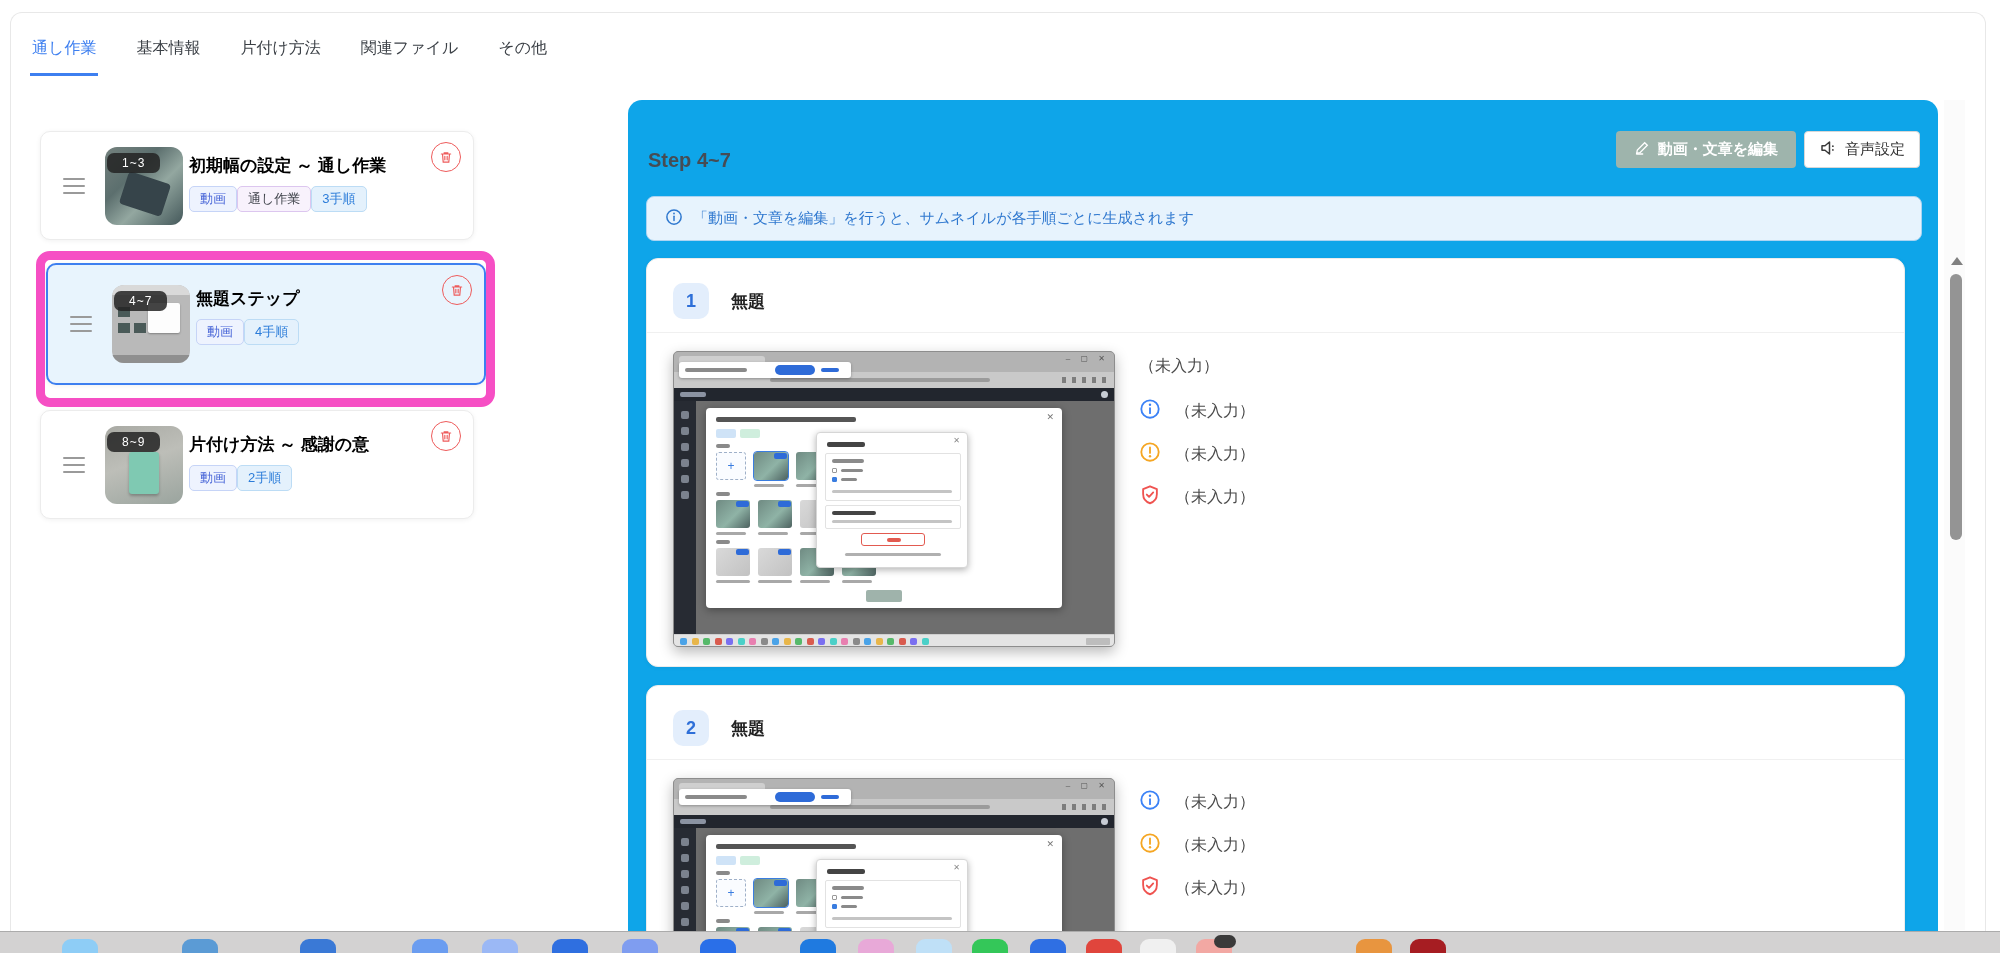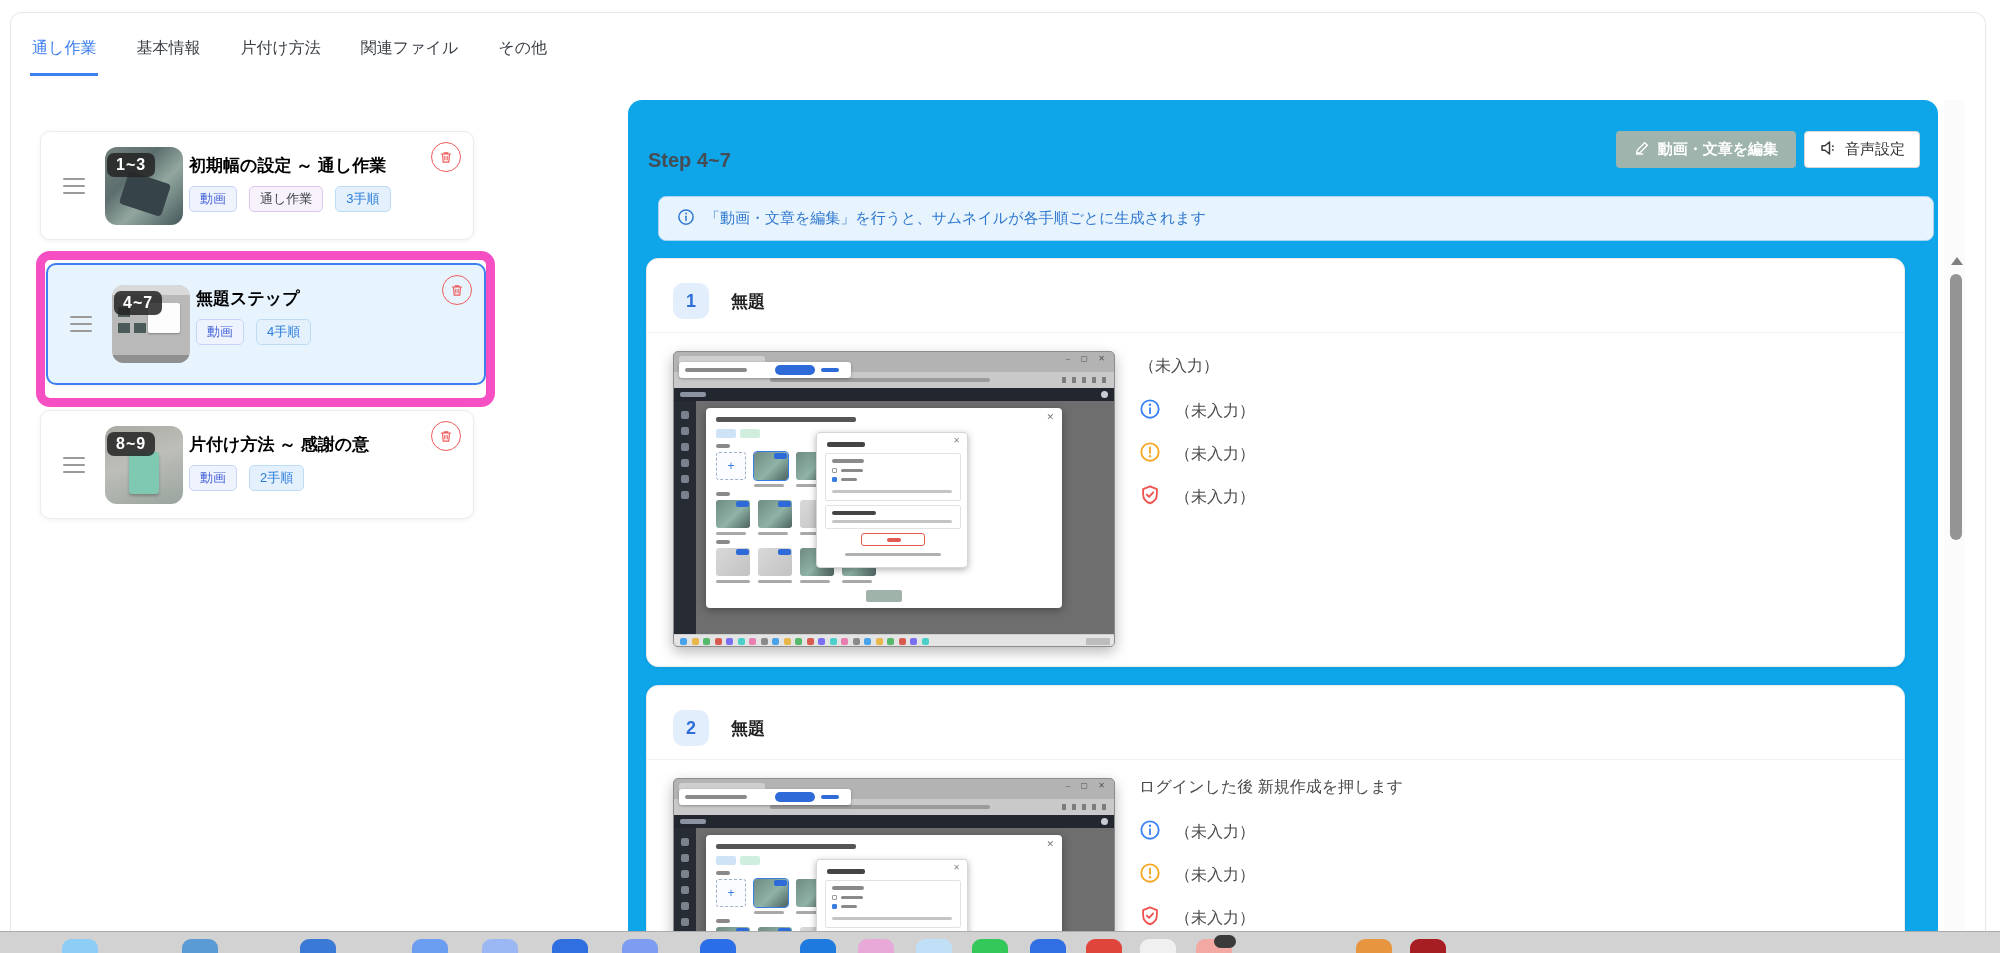--- a/index.html
+++ b/index.html
@@ -27,24 +27,24 @@
   .side-card.selected{background:#e8f4fd;border:2px solid #3d7ff0;}
   .annotation{
     position:absolute;left:36px;top:251px;width:441px;height:138px;
     border:9px solid #f64fc4;border-radius:14px;z-index:5;pointer-events:none;
   }
   .drag-handle{position:absolute;left:22px;top:50%;transform:translateY(-50%);width:22px;height:16px;display:flex;flex-direction:column;justify-content:space-between;cursor:grab;}
   .drag-handle span{display:block;height:2px;background:#9a9a9a;border-radius:1px;}
   .side-thumb{position:absolute;left:64px;top:50%;transform:translateY(-50%);width:78px;height:78px;border-radius:12px;overflow:hidden;}
   .range-badge{
     position:absolute;left:2px;top:6px;background:rgba(35,35,35,.85);color:#fff;
-    font-size:16px;font-weight:bold;padding:3px 9px;border-radius:7px;letter-spacing:1px;
+    font-size:12px;font-weight:normal;padding:3px 15px;border-radius:7px;letter-spacing:1px;
   }
   .side-title{position:absolute;left:148px;top:22px;font-size:17px;font-weight:bold;color:#000000;white-space:nowrap;}
-  .tag-row{position:absolute;left:148px;top:54px;display:flex;gap:12px;}
+  .tag-row{position:absolute;left:148px;top:54px;display:flex;gap:0;}
   .tag{font-size:13px;padding:3px 10px;border-radius:5px;border:1px solid;white-space:nowrap;}
   .t-blue{color:#4a67d8;border-color:#c6d4f7;background:#eef3fe;}
   .t-purple{color:#41454d;border-color:#dcc6ef;background:#f8f2fc;}
   .t-lblue{color:#2b7cd9;border-color:#bcdcf5;background:#e4f1fc;}
   .delete-btn{
     position:absolute;right:12px;top:10px;width:30px;height:30px;border-radius:50%;
     border:1.5px solid #ee5b5b;display:flex;align-items:center;justify-content:center;
     background:transparent;cursor:pointer;box-sizing:border-box;
   }
   
@@ -67,21 +67,21 @@
     font-size:15px;font-weight:bold;padding:0 18px;height:37px;border-radius:4px;cursor:pointer;
     font-family:inherit;
   }
   .btn-audio{
     display:flex;align-items:center;gap:8px;background:#fff;color:#333;border:1px solid #d7d7d7;
     font-size:15px;padding:0 14px;height:37px;border-radius:4px;cursor:pointer;font-family:inherit;
   }
   .notice{
     position:absolute;left:18px;top:96px;width:1238px;height:43px;background:#e7f3fd;
     border:1px solid #abd4f2;border-radius:8px;display:flex;align-items:center;gap:10px;
-    padding:0 18px;color:#2f78cf;font-size:15px;margin-left:12px;
+    padding:0 18px;color:#2f78cf;font-size:15px;
   }
   .step-card{
     position:absolute;left:18px;width:1257px;background:#fff;border:1px solid #ececec;
     border-radius:12px;box-shadow:0 1px 4px rgba(0,0,0,.05);
   }
   .num-badge{
     position:absolute;left:26px;top:24px;width:36px;height:36px;border-radius:10px;
     background:#e3eefc;color:#2e6fd8;font-size:18px;font-weight:bold;
     display:flex;align-items:center;justify-content:center;
   }
@@ -500,21 +500,20 @@
           <i class="bar" style="left:6px;top:5px;width:44px;height:4px;background:#444"></i>
           <i class="bar" style="left:6px;top:14px;width:120px;height:3px;background:#c4c4c4"></i>
         </div>
 
       </div>
     </div>
 
   </div>
 </div>
     <div class="step-body-col" style="top:86px">
-      <div class="desc-line">ログインした後 新規作成を押します</div>
       <div class="entry">
         <span>
           <svg width="22" height="22" viewBox="0 0 24 24" fill="none" stroke="#3b82f6" stroke-width="2">
               <circle cx="12" cy="12" r="9.5"></circle>
               <line x1="12" y1="11" x2="12" y2="16.5" stroke-linecap="round"></line>
               <circle cx="12" cy="7.3" r="1.3" fill="#3b82f6" stroke="none"></circle>
             </svg>
         </span>
         <span>（未入力）</span>
       </div>

